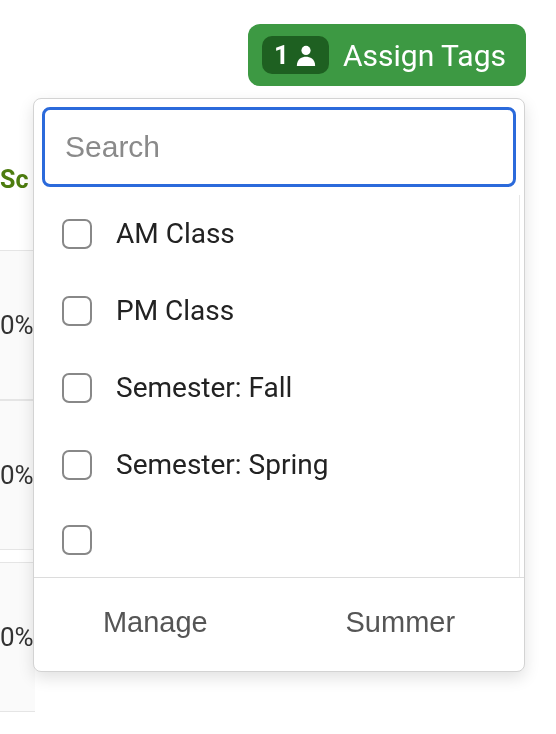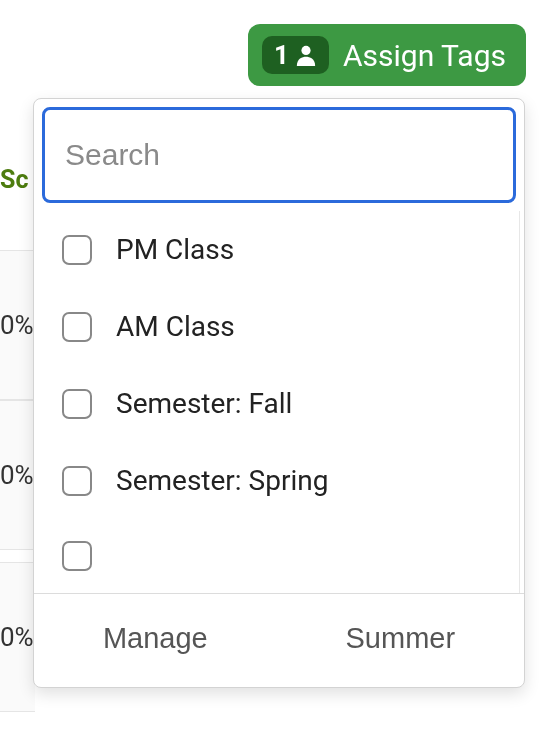--- a/index.html
+++ b/index.html
@@ -108,21 +108,21 @@
       overflow: hidden;
     }
     
     .search-wrap {
       padding: 8px;
     }
     
     .search-input {
       width: 100%;
       font-size: 30px;
-      padding: 28px 20px;
+      padding: 20px 20px;
       border: 3px solid #2b6adb;
       border-radius: 8px;
       outline: none;
       color: #333;
     }
     
     .search-input::placeholder {
       color: #8a8a8a;
     }
     
@@ -200,25 +200,25 @@
 </div>
 
 <div class="dropdown-panel">
   <div class="search-wrap">
     <input type="text" class="search-input" placeholder="Search" style="">
   </div>
 
   <div class="tag-list">
     <div class="tag-row">
       <div class="tag-checkbox"></div>
+      <span class="tag-label">AM Class</span>
+    </div>
+    <div class="tag-row">
+      <div class="tag-checkbox"></div>
       <span class="tag-label">PM Class</span>
-    </div>
-    <div class="tag-row">
-      <div class="tag-checkbox"></div>
-      <span class="tag-label">AM Class</span>
     </div>
     <div class="tag-row">
       <div class="tag-checkbox"></div>
       <span class="tag-label">Semester: Fall</span>
     </div>
     <div class="tag-row">
       <div class="tag-checkbox"></div>
       <span class="tag-label">Semester: Spring</span>
     </div>
     <div class="tag-row">

